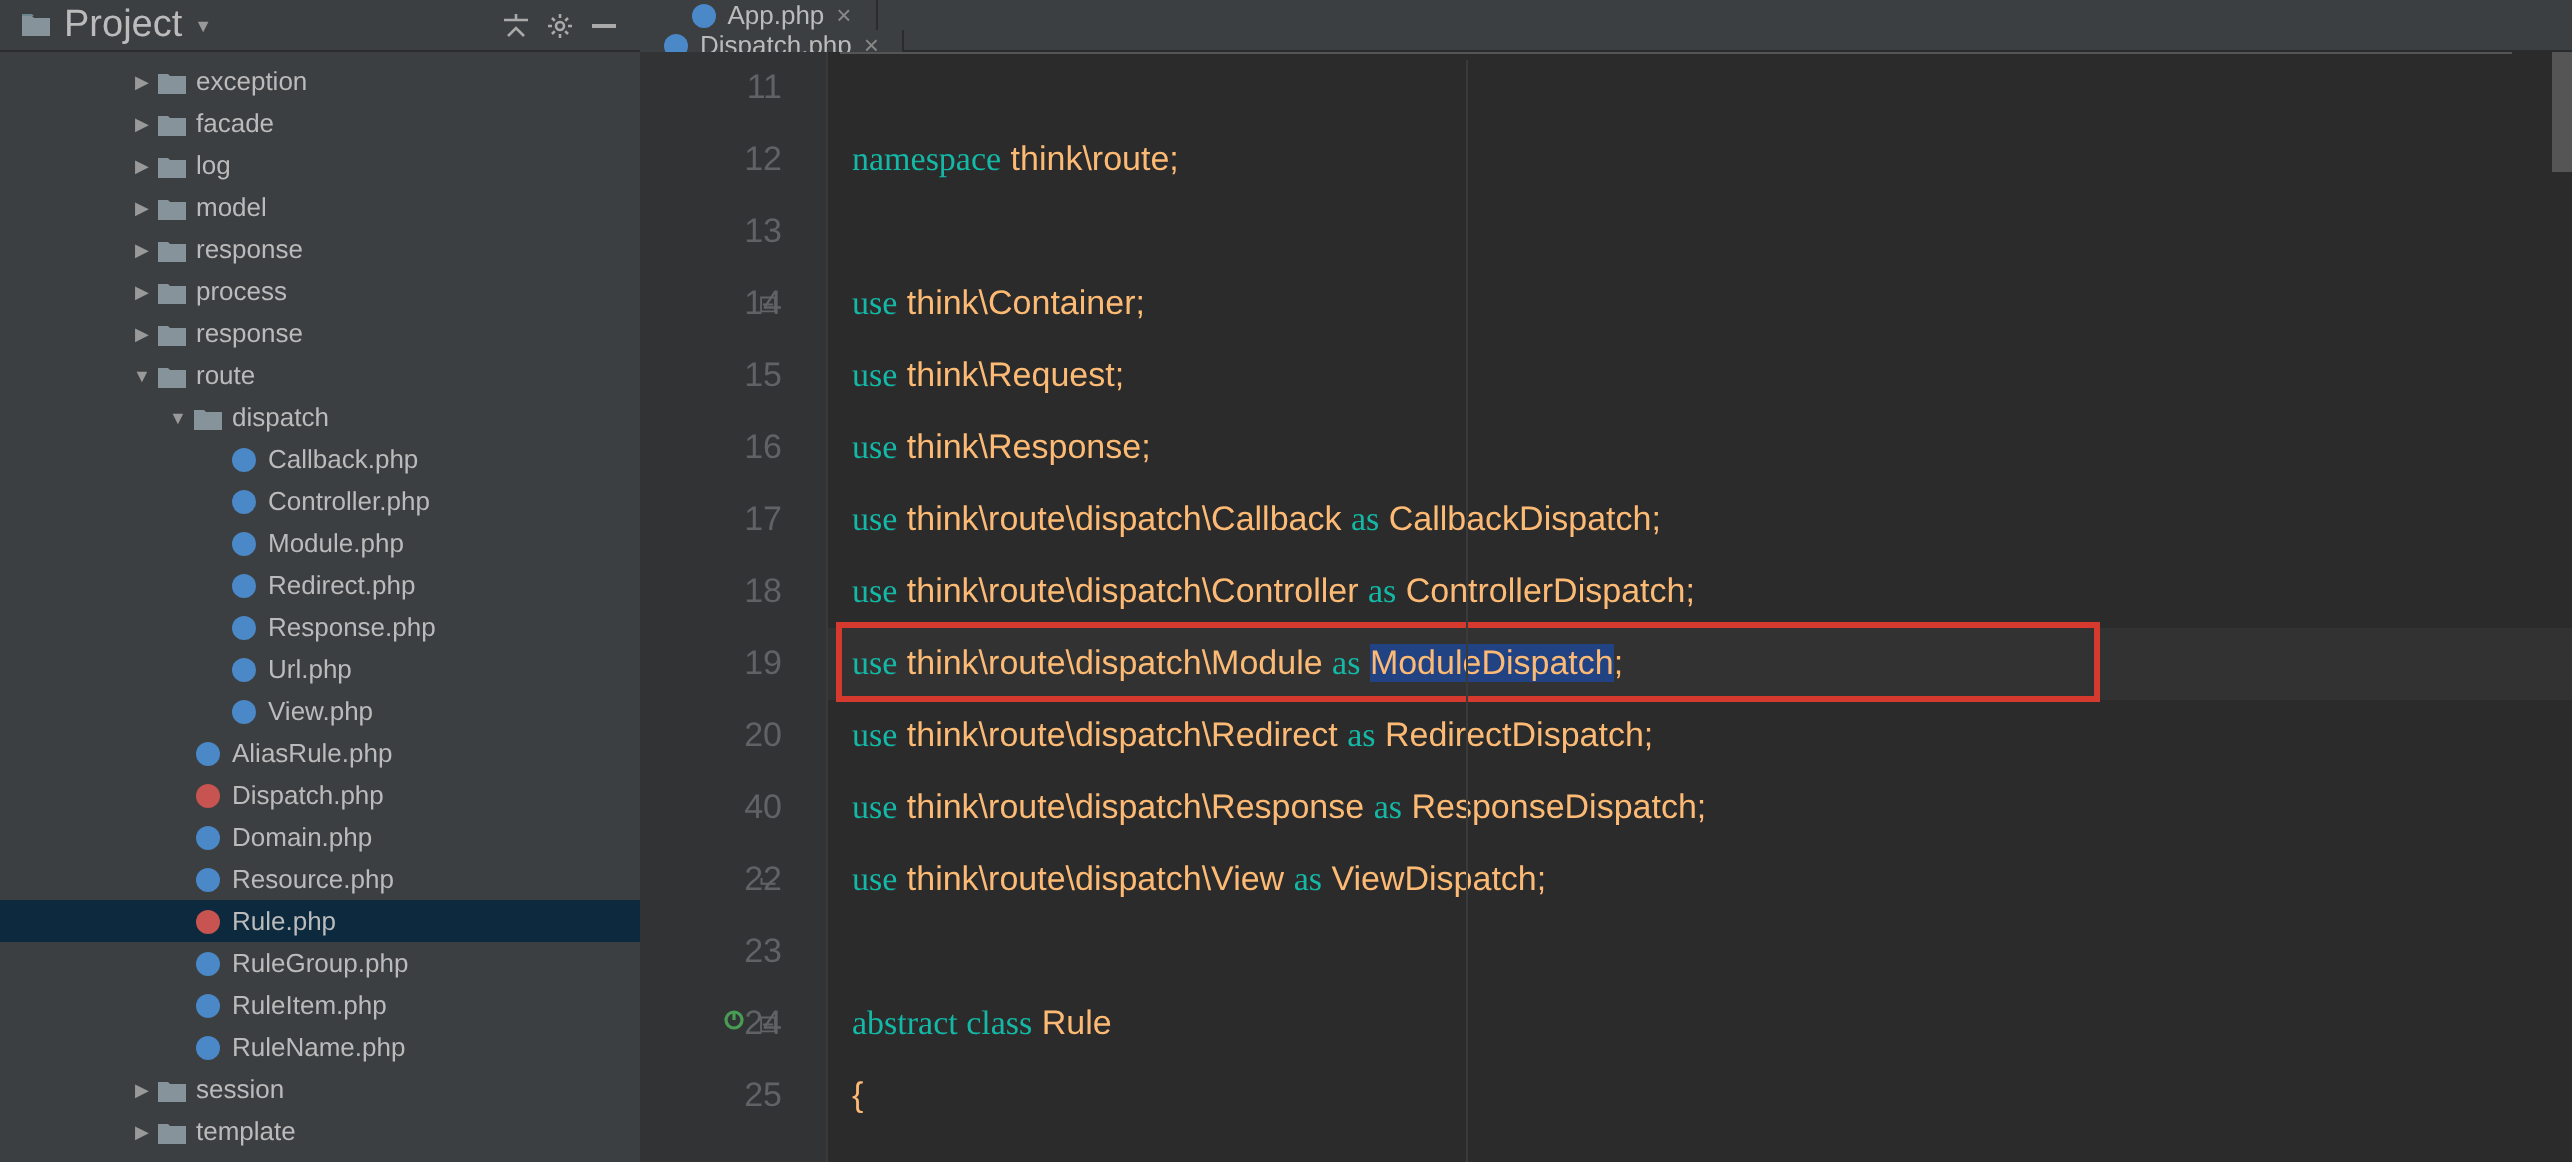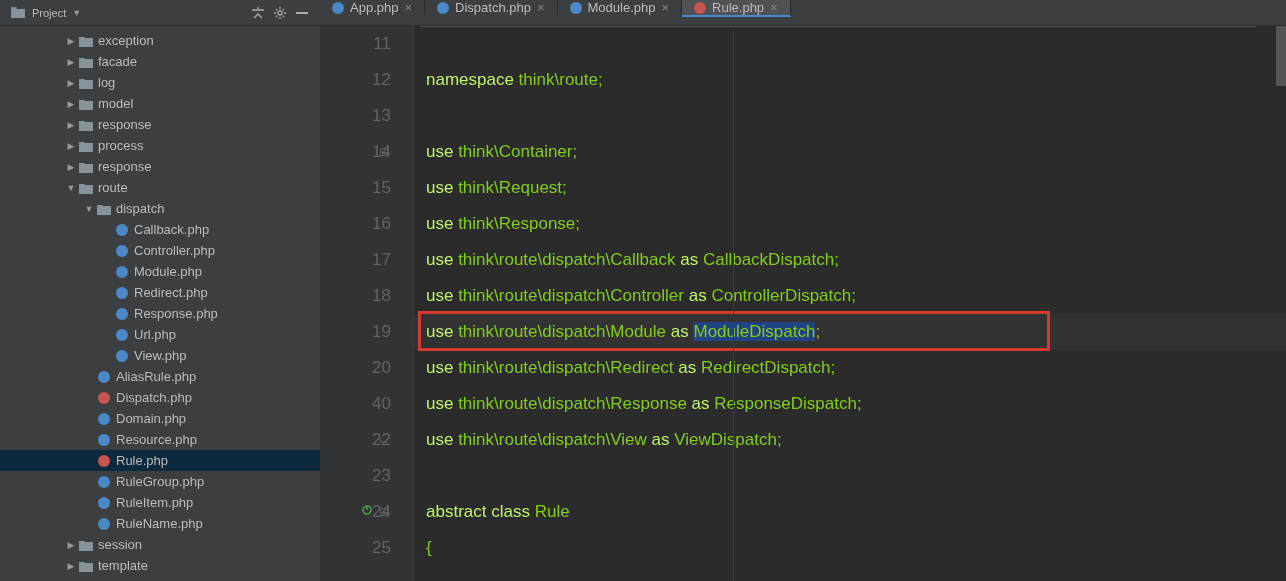--- a/index.html
+++ b/index.html
@@ -2,26 +2,26 @@
 <html><head>
 <meta charset="utf-8">
 <style>
   * { margin: 0; padding: 0; box-sizing: border-box; font-family: "Segoe UI", sans-serif; }
   body { background: #2b2b2b; color: #a9b7c6; width: 1286px; height: 581px; overflow: hidden; }
   .root { display: flex; flex-direction: column; height: 100%; }
 
   
   .topbar { display: flex; height: 26px; background: #3c3f41; border-bottom: 1px solid #2b2b2b; }
   .project-tool { display: flex; align-items: center; gap: 6px; padding: 0 10px; width: 320px; color: #bbb; }
-  .project-tool .title { font-size: 11px; font-weight: 500; }
+  .project-tool .title { font-size: 19px; font-weight: 500; }
   .project-tool .chev { font-size: 9px; color: #999; }
   .project-tool .spacer { flex: 1; }
   .tool-icon { width: 16px; height: 16px; display: flex; align-items: center; justify-content: center; color: #aaa; cursor: pointer; }
 
-  .tabs { display: flex; align-items: flex-start; }
+  .tabs { display: flex; align-items: center; flex-direction: column; }
   .tab { display: flex; align-items: center; gap: 6px; padding: 0 12px; font-size: 13px; color: #bbb; border-right: 1px solid #2b2b2b; background: #3c3f41; cursor: pointer; }
   .tab.active { background: #4e5254; border-bottom: 2px solid #4a88c7; }
   .tab .close { font-size: 13px; color: #888; }
   .circle-icon { width: 12px; height: 12px; border-radius: 50%; display: inline-block; }
   .circle-c { background: #4a88c7; }
   .circle-p { background: #c75450; }
 
   
   .body { display: flex; flex: 1; min-height: 0; }
 
@@ -40,22 +40,22 @@
   
   .editor { flex: 1; display: flex; background: #2b2b2b; font-family: "Consolas","Menlo",monospace; font-size: 17px; position: relative; }
   .gutter { width: 94px; background: #313335; text-align: right; color: #606366; padding-right: 22px; position: relative; border-right: 1px solid #3a3a3a;}
   .gutter-line { height: 36px; line-height: 36px; position: relative; }
   .gutter-mark { position: absolute; right: 2px; top: 50%; transform: translateY(-50%); color: #606366; font-size: 12px; }
   .gutter-mark.impl { color: #499c54; right: -2px; }
   .code { flex: 1; position: relative; }
   .code-line { height: 36px; line-height: 36px; padding-left: 12px; white-space: pre; position: relative; }
   .code-line.current { background: #323232; }
   .hl-red-box { position: absolute; border: 3px solid #d63a2f; pointer-events: none; }
-  .kw { color: #bef264; }
-  .txt { color: #84cc16; }
+  .kw { color: #14b8a6; font-family: Liberation Serif, serif; }
+  .txt { color: #fdba74; }
   .sel { background: #214283; }
   .thinsep { position: absolute; top: 4px; bottom: 0; left: 413px; width: 1px; background: #3a3a3a; }
   .topline { border-top: 1px solid #555; margin-left: 6px; margin-right: 30px; }
 
   
   .sb-v { position: absolute; right: 0; top: 0; width: 10px; height: 60px; background: #555; border-radius: 0; }
 </style>
 </head>
 <body>
 

